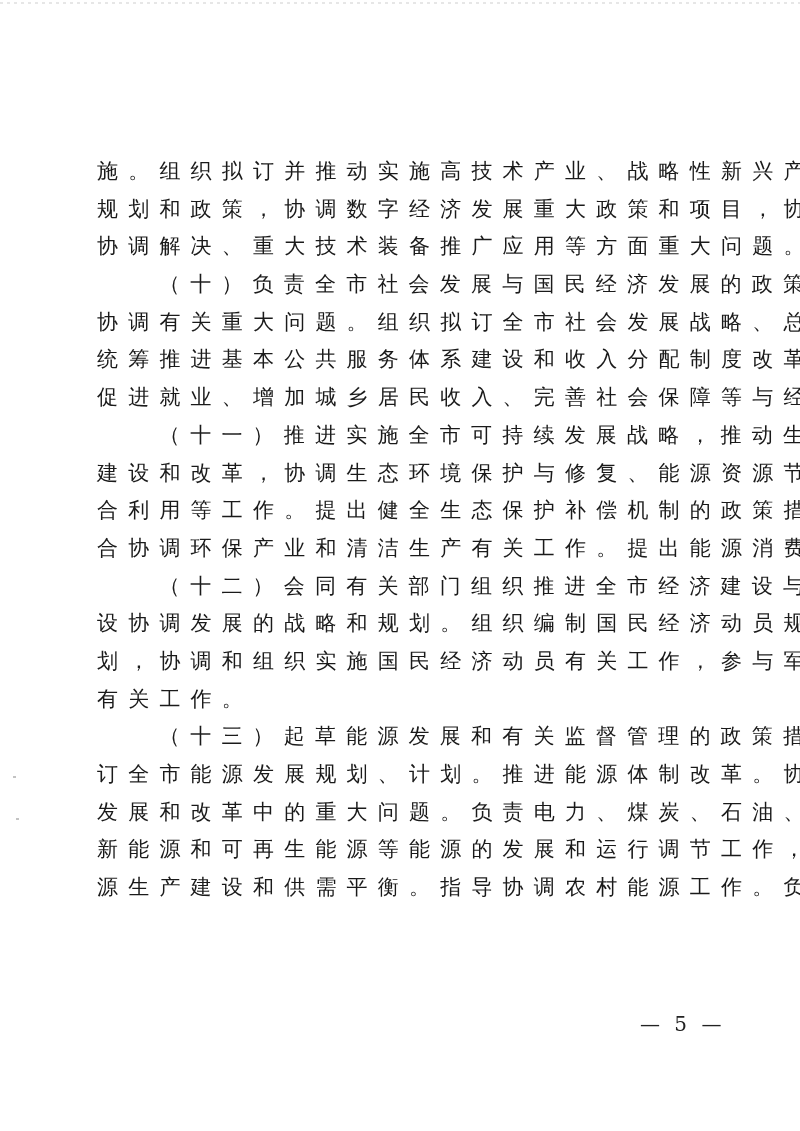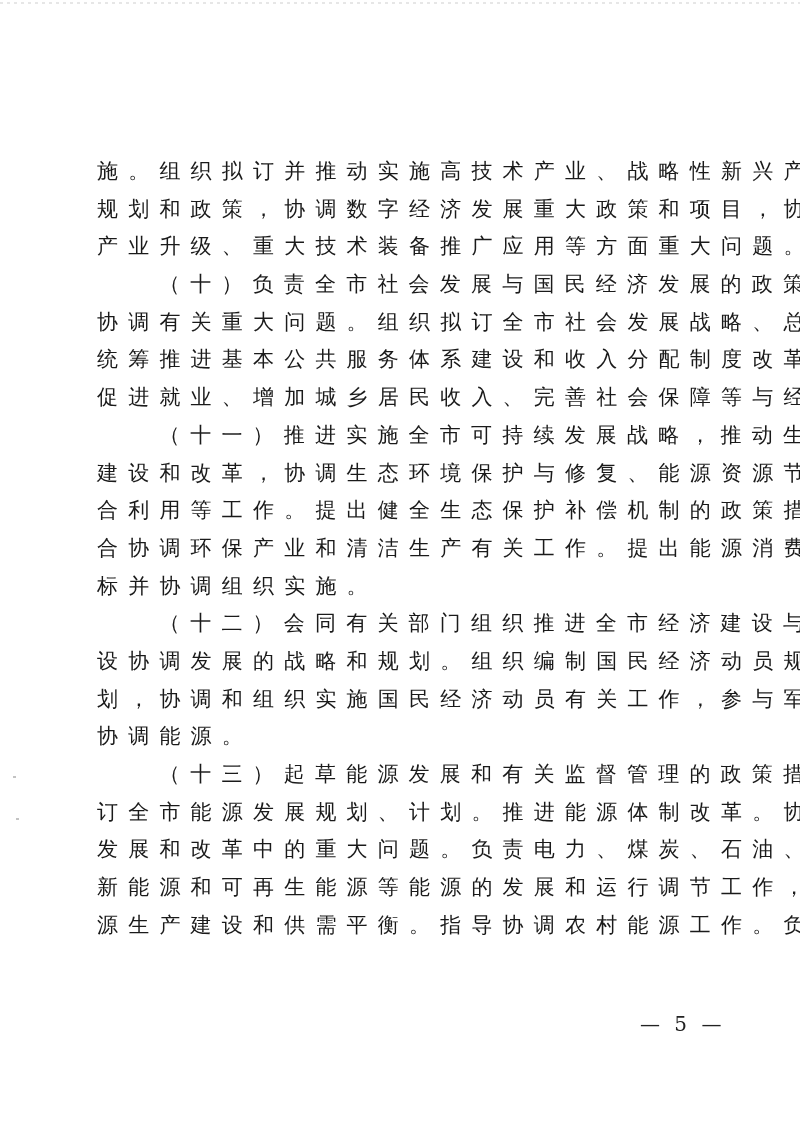--- a/index.html
+++ b/index.html
@@ -60,43 +60,42 @@
 </head>
 <body>
 
 <div class="scan-edge"></div>
 
 <div class="page">
 
   <div>
     <div class="line">施。组织拟订并推动实施高技术产业、战略性新兴产业发展</div>
     <div class="line">规划和政策，协调数字经济发展重大政策和项目，协调解决</div>
-    <div class="line">产业升级、重大技术装备推广应用等方面重大问题。</div>
+    <div class="line">协调解决、重大技术装备推广应用等方面重大问题。</div>
   </div>
 
   <div>
     <div class="line indent">（十）负责全市社会发展与国民经济发展的政策衔接，</div>
     <div class="line">协调有关重大问题。组织拟订全市社会发展战略、总体规划，</div>
     <div class="line">统筹推进基本公共服务体系建设和收入分配制度改革，提出</div>
     <div class="line">促进就业、增加城乡居民收入、完善社会保障等与经济协调</div>
   </div>
 
   <div>
     <div class="line indent">（十一）推进实施全市可持续发展战略，推动生态文明</div>
     <div class="line">建设和改革，协调生态环境保护与修复、能源资源节约和综</div>
     <div class="line">合利用等工作。提出健全生态保护补偿机制的政策措施，综</div>
     <div class="line">合协调环保产业和清洁生产有关工作。提出能源消费控制目</div>
-    <div class="line">标并协调组织实施。</div>
   </div>
 
   <div>
     <div class="line indent">（十二）会同有关部门组织推进全市经济建设与国防建</div>
     <div class="line">设协调发展的战略和规划。组织编制国民经济动员规划、计</div>
     <div class="line">划，协调和组织实施国民经济动员有关工作，参与军民融合</div>
-    <div class="line">协调能源。</div>
+    <div class="line">有关工作。</div>
   </div>
 
   <div>
     <div class="line indent">（十三）起草能源发展和有关监督管理的政策措施，拟</div>
     <div class="line">订全市能源发展规划、计划。推进能源体制改革。协调能源</div>
     <div class="line">发展和改革中的重大问题。负责电力、煤炭、石油、天然气、</div>
     <div class="line">新能源和可再生能源等能源的发展和运行调节工作，衔接能</div>
     <div class="line">源生产建设和供需平衡。指导协调农村能源工作。负责能源</div>
   </div>
 </div>

